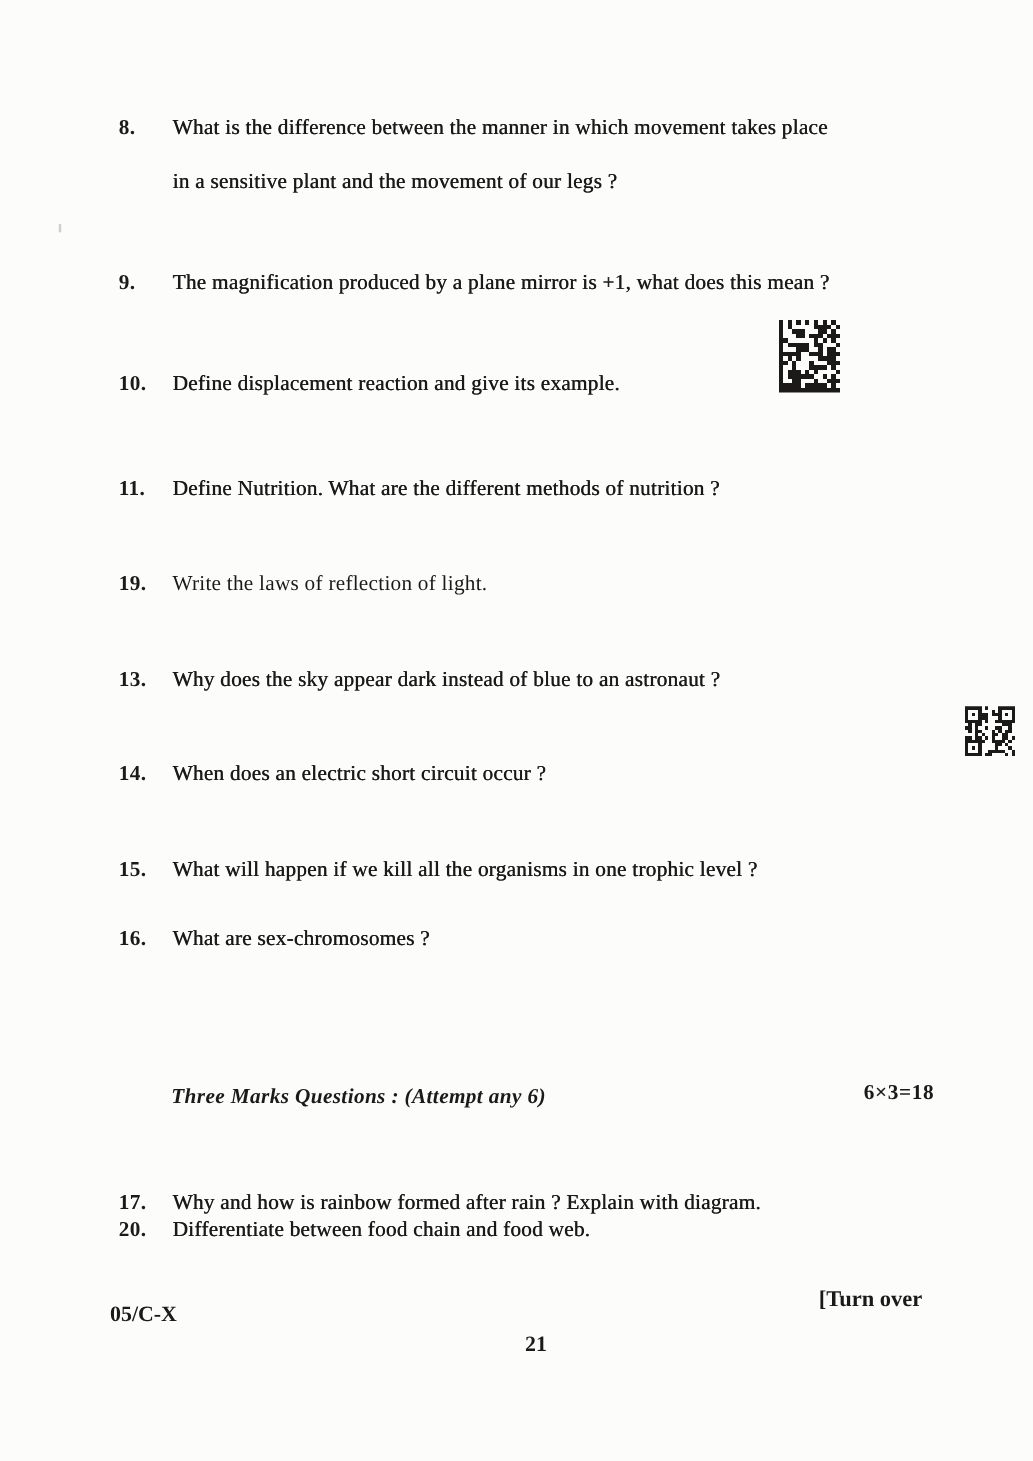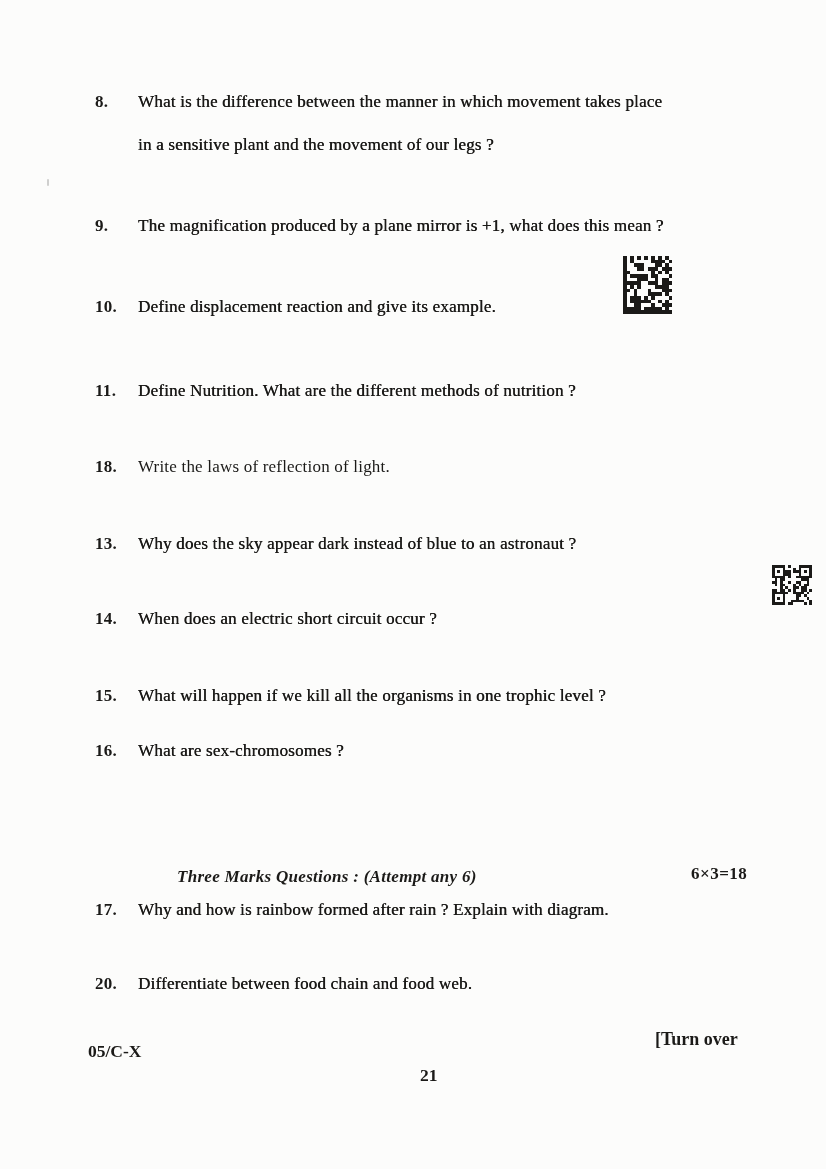--- a/index.html
+++ b/index.html
@@ -44,21 +44,20 @@
     text-shadow: none;
   }
   .section-heading {
     position: absolute;
     left: 137px;
     top: 867px;
     font-size: 17px;
     font-weight: bold;
     font-style: italic;
     letter-spacing: 0.3px;
-    margin-left: 40px;
   }
   .section-marks {
     position: absolute;
     left: 691px;
     top: 864px;
     font-size: 17px;
     font-weight: bold;
     letter-spacing: 0.5px;
   }
   .footer-code {
@@ -262,21 +261,21 @@
 
   <div class="q" style="top:285px">
     <span class="num">10.</span><span class="txt">Define displacement reaction and give its example.</span>
   </div>
 
   <div class="q" style="top:369px">
     <span class="num">11.</span><span class="txt">Define Nutrition. What are the different methods of nutrition ?</span>
   </div>
 
   <div class="q bold" style="top:445px">
-    <span class="num">18.</span><span class="txt">Write the laws of reflection of light.</span>
+    <span class="num">19.</span><span class="txt">Write the laws of reflection of light.</span>
   </div>
 
   <div class="q" style="top:522px">
     <span class="num">13.</span><span class="txt">Why does the sky appear dark instead of blue to an astronaut ?</span>
   </div>
 
   <div class="barcode barcode-qr"><svg viewBox="0 0 15 15" width="100%" height="100%" shape-rendering="crispEdges" preserveAspectRatio="none">
         <rect x="0" y="0" width="1" height="1" fill="#1b1a18"></rect>
         <rect x="1" y="0" width="1" height="1" fill="#1b1a18"></rect>
         <rect x="2" y="0" width="1" height="1" fill="#1b1a18"></rect>
@@ -404,21 +403,21 @@
     <span class="num">15.</span><span class="txt">What will happen if we kill all the organisms in one trophic level ?</span>
   </div>
 
   <div class="q" style="top:729px">
     <span class="num">16.</span><span class="txt">What are sex-chromosomes ?</span>
   </div>
 
   <div class="section-heading">Three Marks Questions : (Attempt any 6)</div>
   <div class="section-marks">6×3=18</div>
 
-  <div class="q" style="top:888px">
+  <div class="q" style="top:940px">
     <span class="num">17.</span><span class="txt">Why and how is rainbow formed after rain ? Explain with diagram.</span>
   </div>
 
   <div class="q" style="top:962px">
     <span class="num">20.</span><span class="txt">Differentiate between food chain and food web.</span>
   </div>
 
   <div class="footer-code">05/C-X</div>
   <div class="footer-page">21</div>
   <div class="footer-turnover">[Turn over</div>

